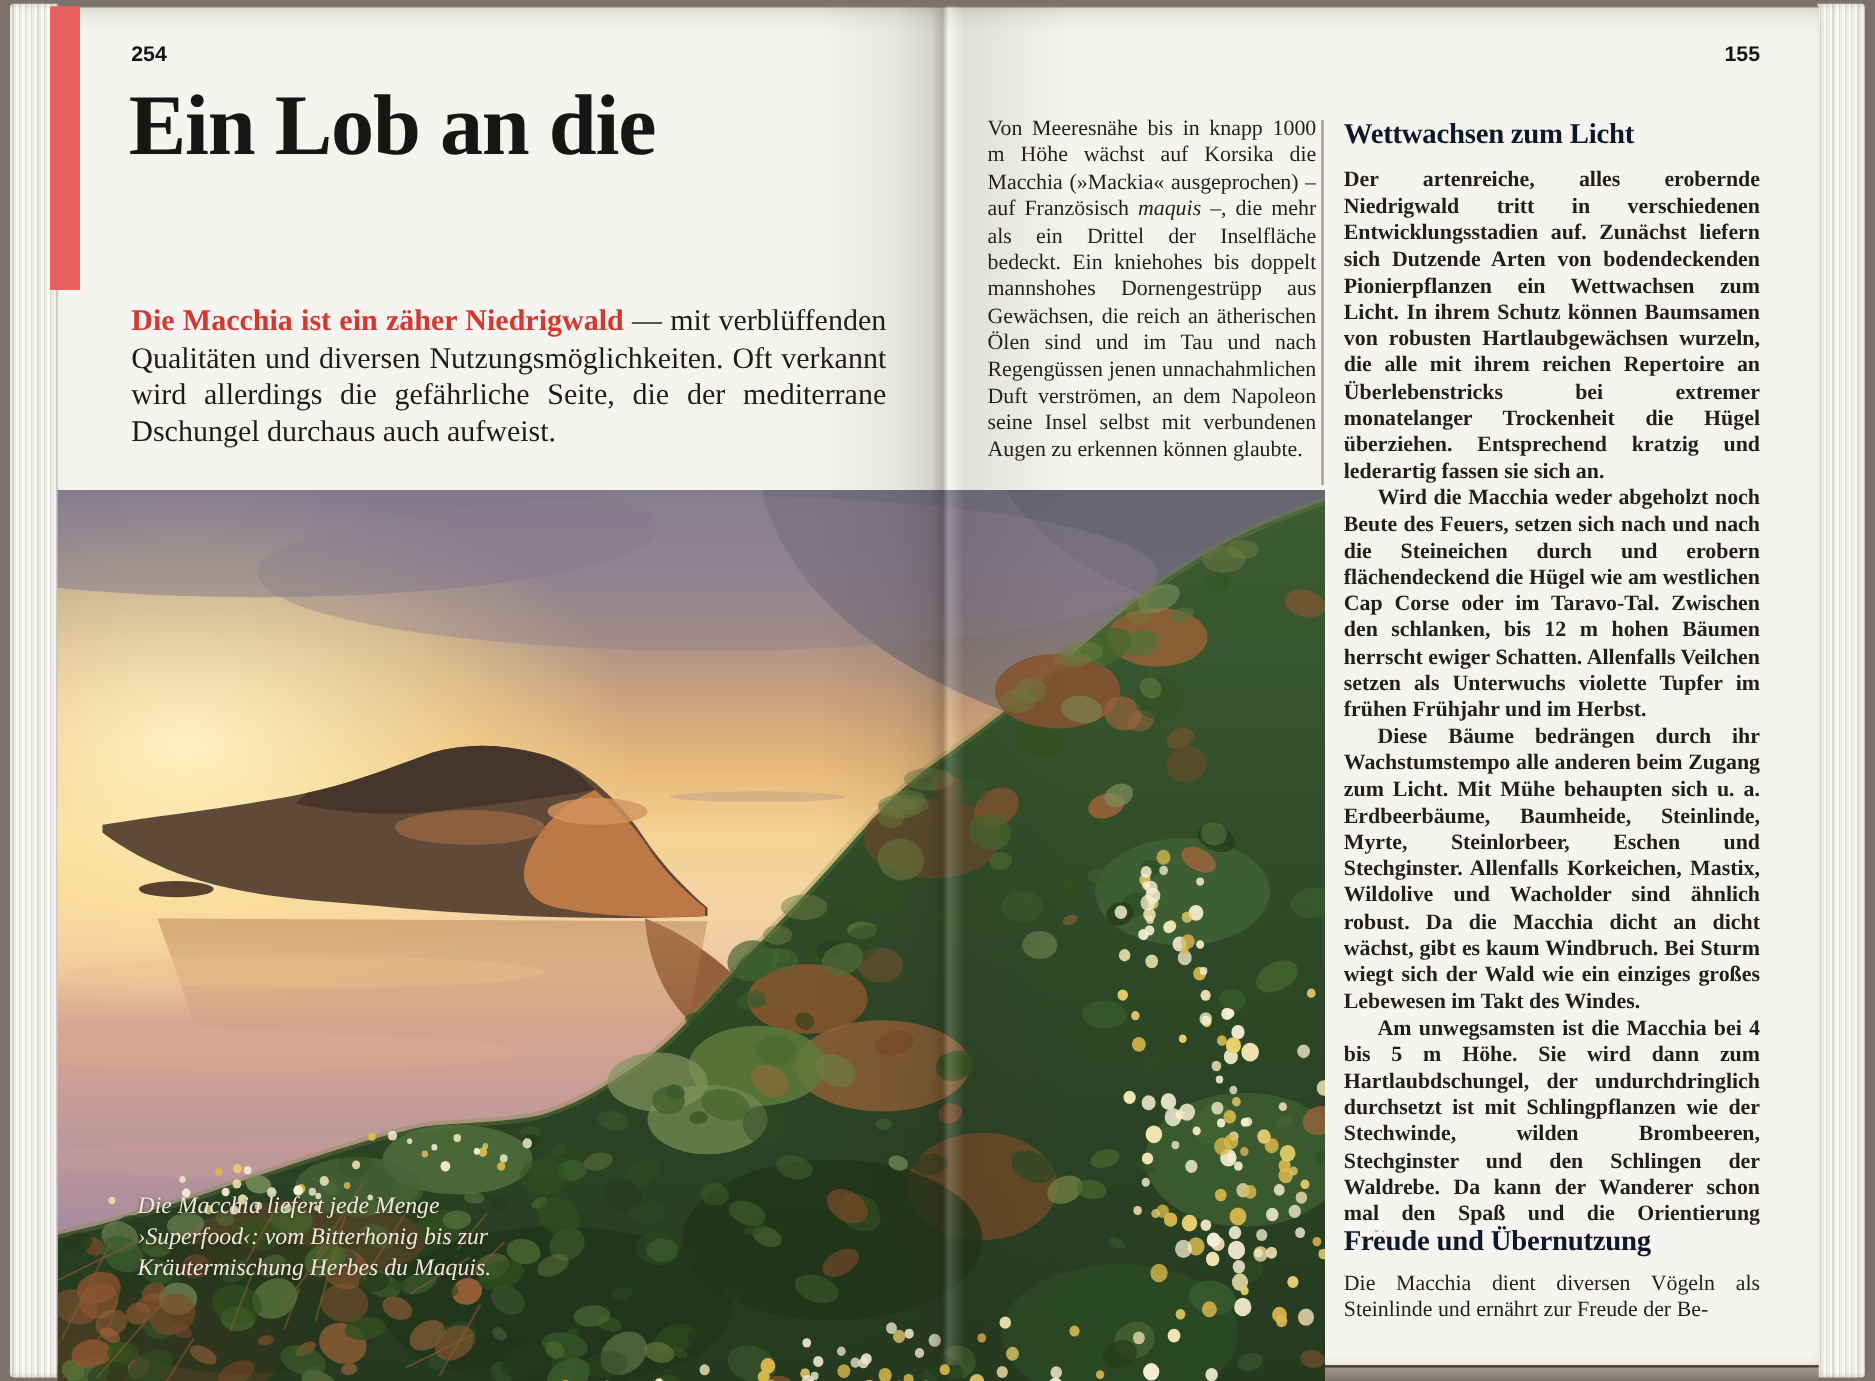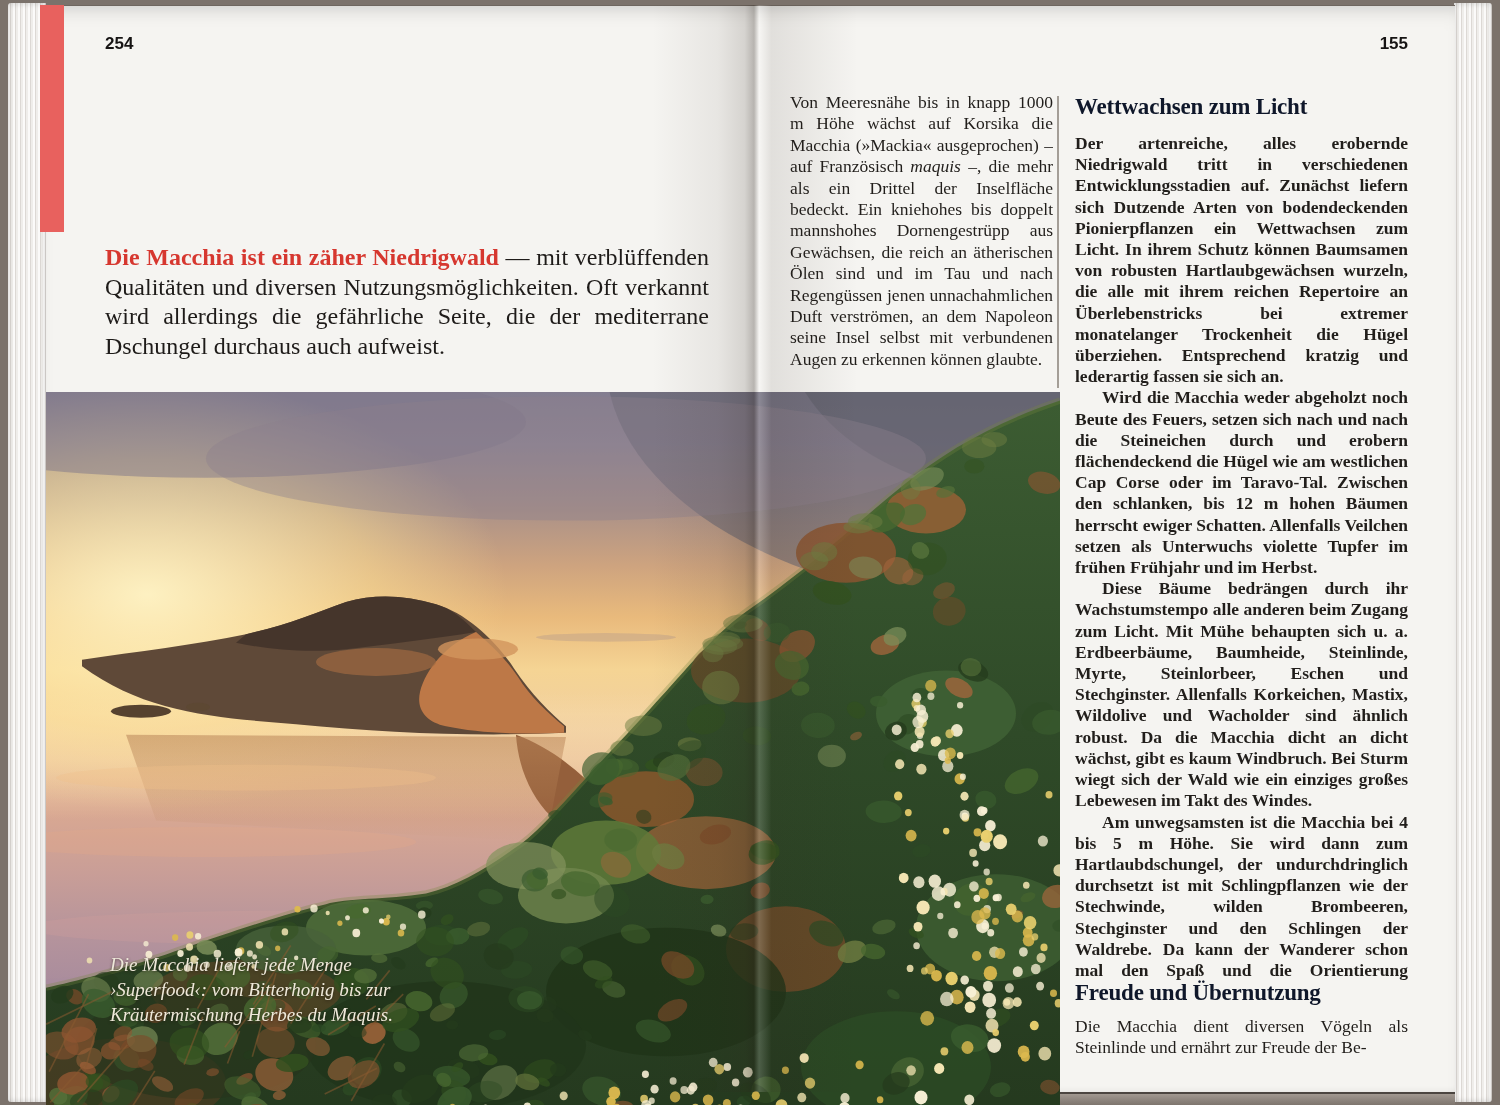--- a/index.html
+++ b/index.html
@@ -97,20 +97,21 @@
 <body>
 
 <div class="abs stack stack-left"></div>
 <div class="abs stack stack-right"></div>
 <div class="abs spread"></div>
 <div class="abs bottom-edge"></div>
 <div class="abs accent-bar"></div>
 
 <div class="abs pagenum pagenum-left">254</div>
 <div class="abs title">
+  <span style="display:block">Ein Lob an die</span>
 </div>
 <p class="abs lead"><span class="hl">Die Macchia ist ein zäher Niedrigwald</span><span> — mit verblüffenden Qualitäten und diversen Nutzungsmöglichkeiten. Oft verkannt wird allerdings die gefährliche Seite, die der mediterrane Dschungel durchaus auch aufweist.</span></p>
 
 <div class="abs photo">
   <svg id="photo-svg" viewBox="0 0 1014 700" preserveAspectRatio="none">
     <defs>
       <linearGradient id="vegG" x1="0" y1="0" x2="0" y2="1">
         <stop offset="0" stop-color="#3c5c32"></stop>
           <stop offset="0.45" stop-color="#2f4a28"></stop>
           <stop offset="1" stop-color="#24381e"></stop>

